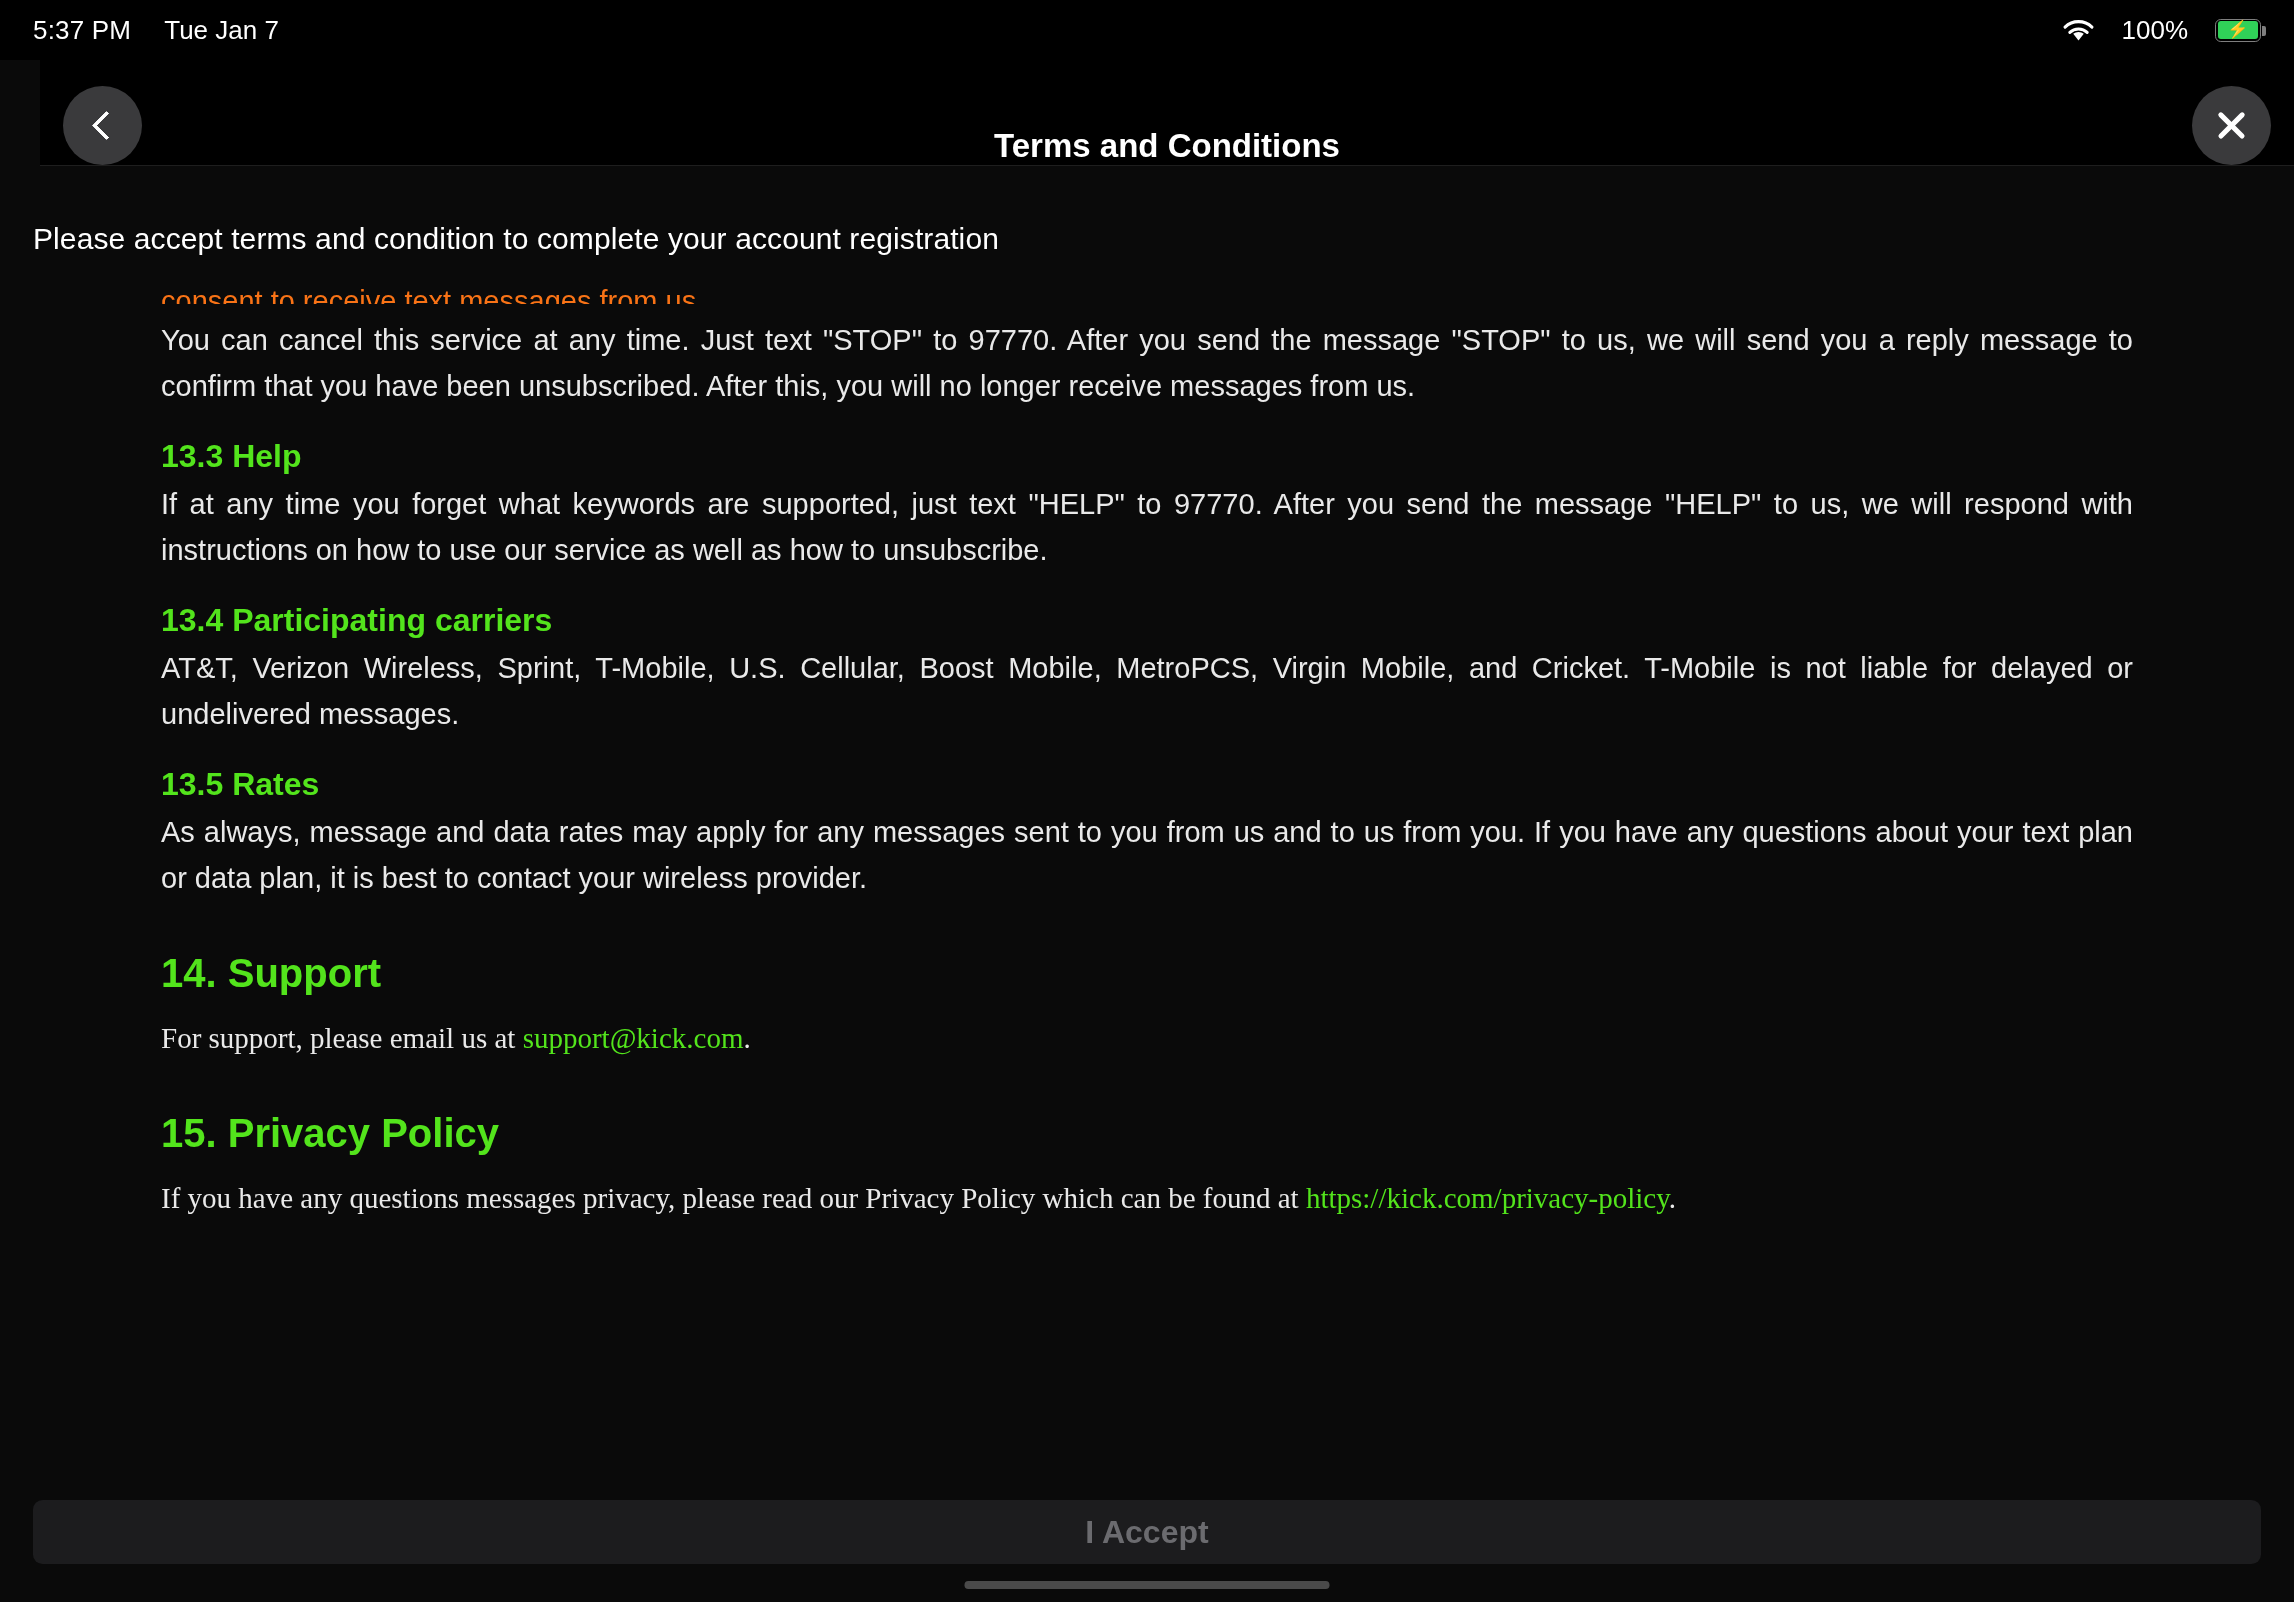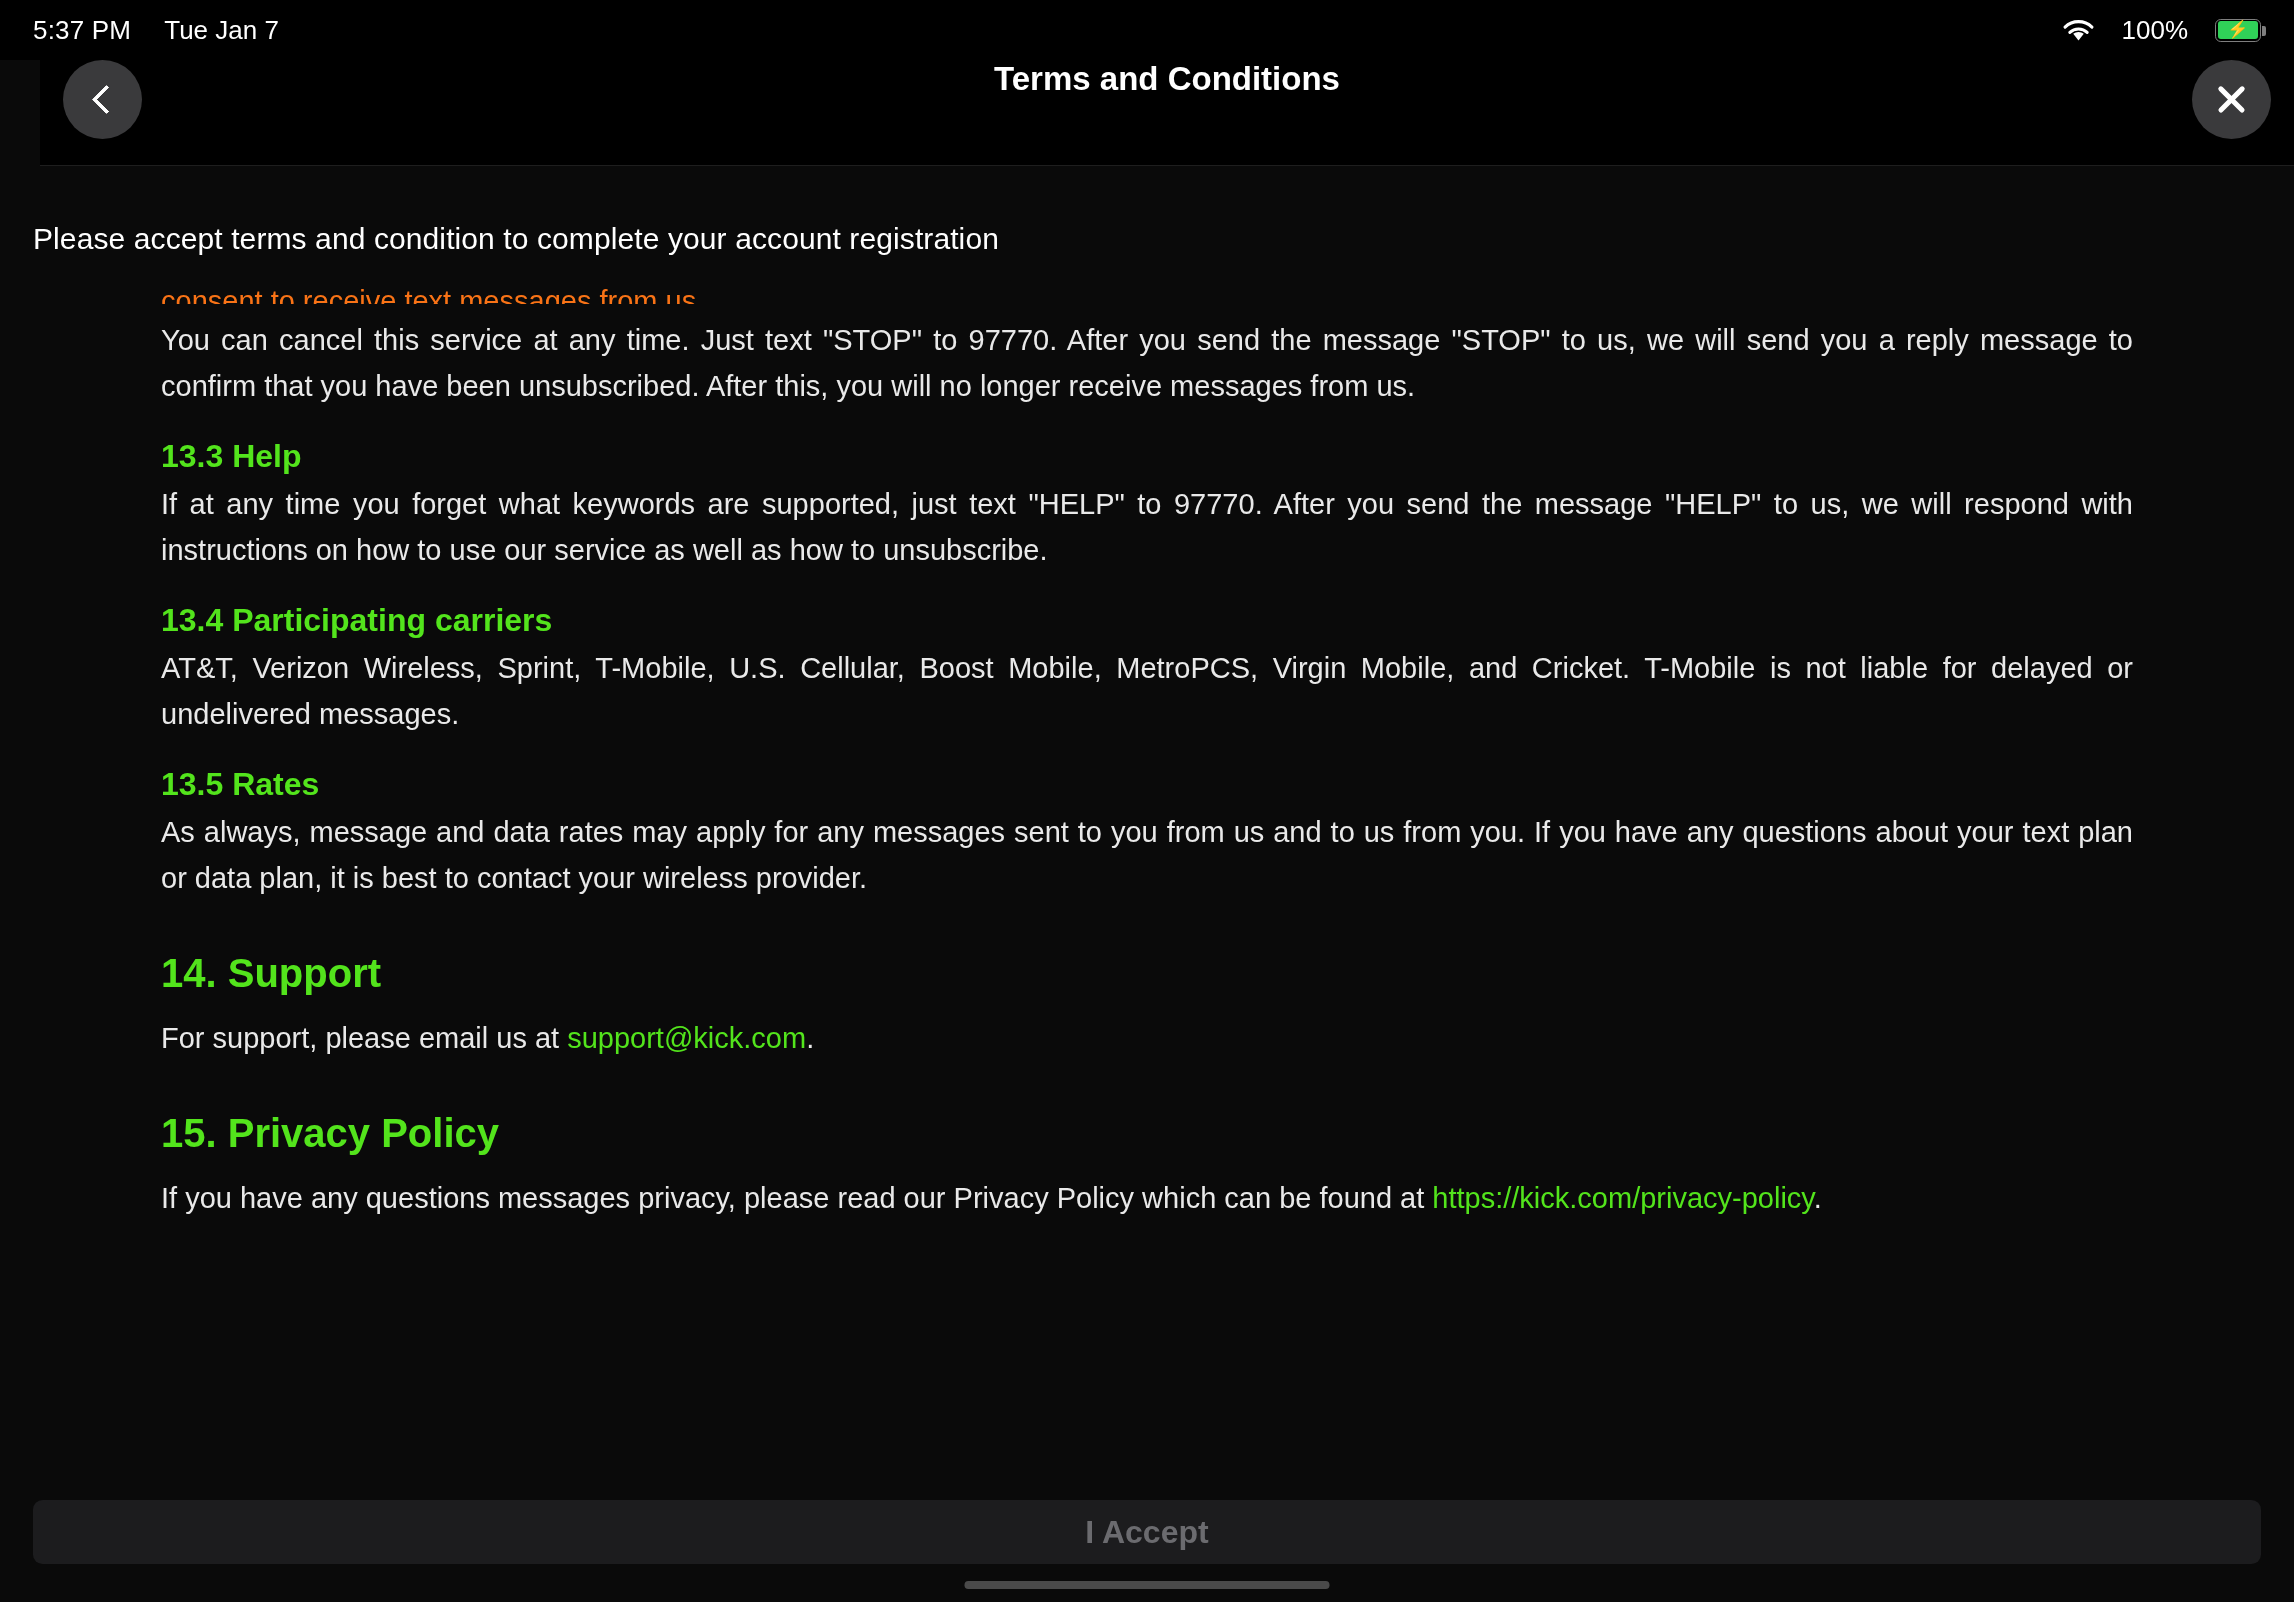--- a/index.html
+++ b/index.html
@@ -70,21 +70,21 @@
   }
 
   
   .nav-bar {
     height: 106px;
     flex: 0 0 106px;
     background: #000;
     border-bottom: 1px solid #1e1e1e;
     position: relative;
     display: flex;
-    align-items: flex-start;
+    align-items: flex-end;
     margin-left: 40px;
   }
   .circle-btn {
     width: 79px; height: 79px;
     border-radius: 50%;
     background: #3a3a3c;
     display: flex;
     align-items: center;
     justify-content: center;
     cursor: pointer;
@@ -147,21 +147,21 @@
     line-height: 44px;
     margin-bottom: 13.4px;
   }
   .para {
     color: #e9e9e9;
     font-size: 29px;
     line-height: 46px;
     text-align: justify;
     margin: 0 0 11.5px 0;
   }
-  .para.left { text-align: left; }
+  .para.left { text-align: left; font-family: Liberation Serif, serif; }
   h3.sec {
     color: #53e41c;
     font-size: 32px;
     font-weight: bold;
     margin: 29px 0 5.8px 0;
   }
   h2.sec {
     color: #53e41c;
     font-size: 40px;
     font-weight: bold;

